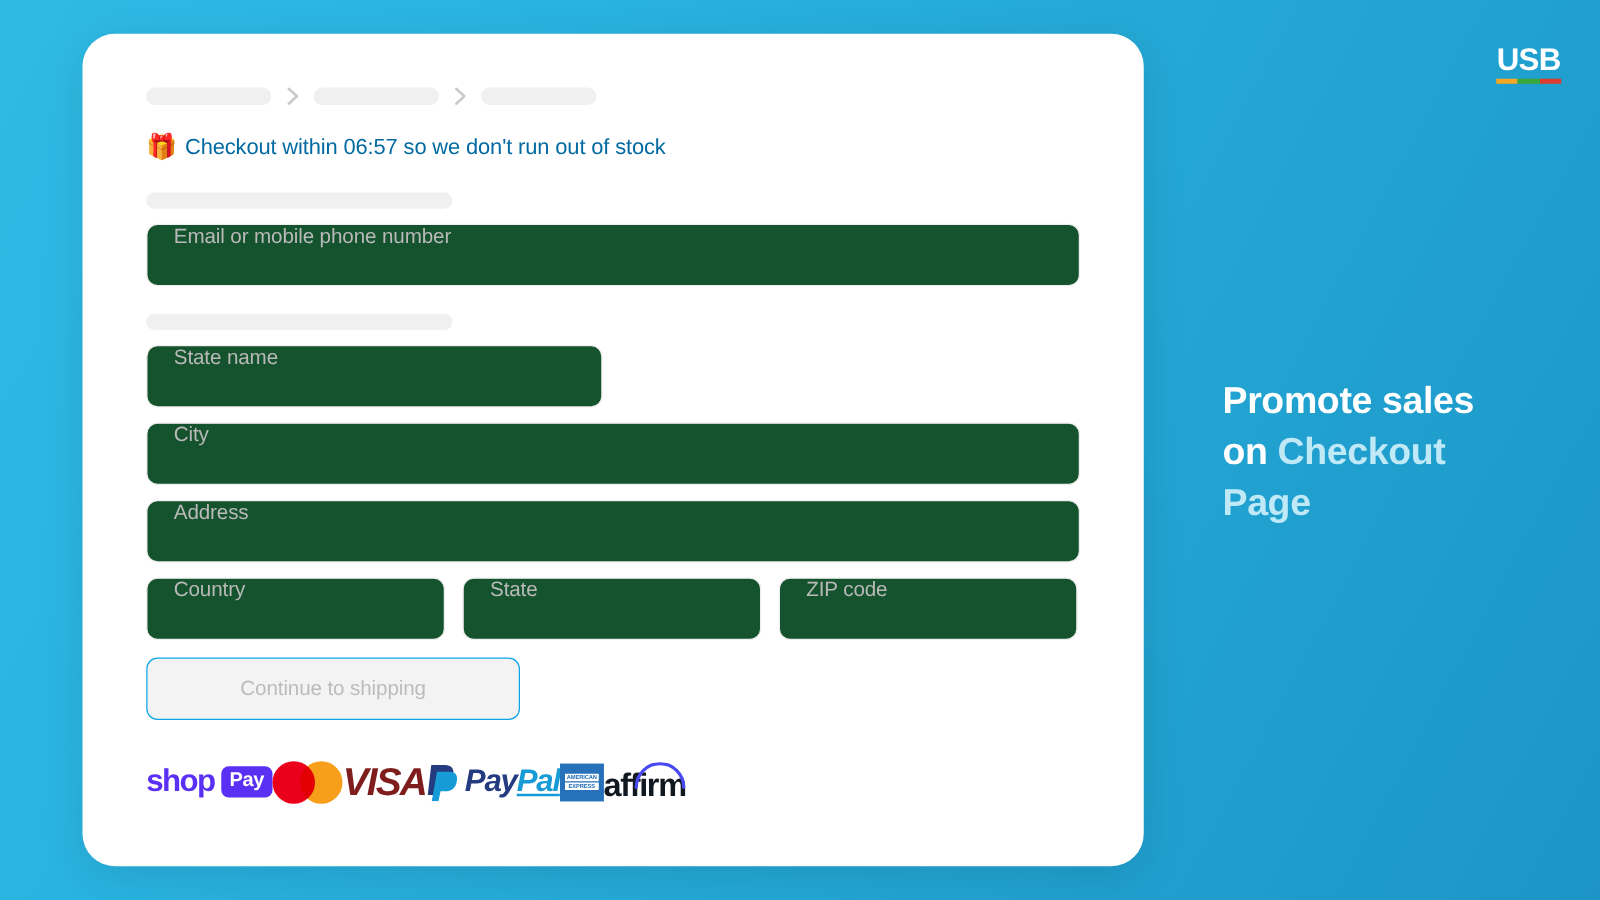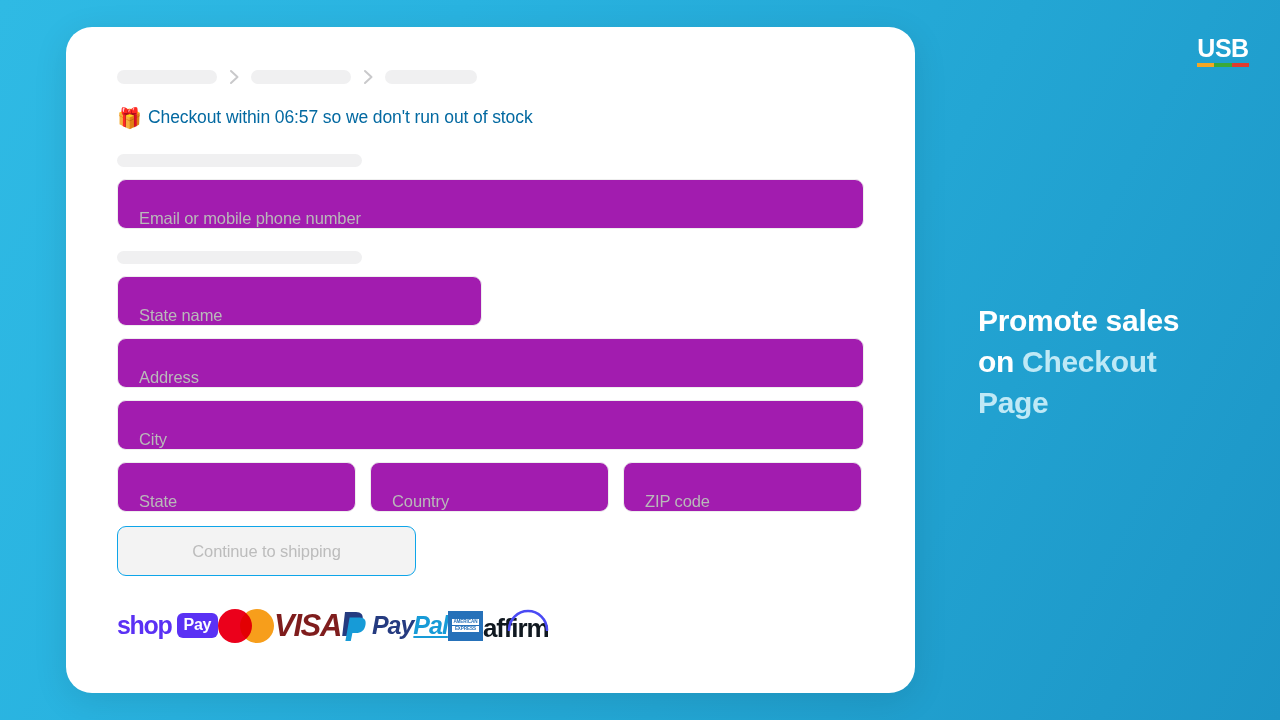--- a/index.html
+++ b/index.html
@@ -53,22 +53,22 @@
   #promo .txt {
     font-size:17.5px; color:#0369a1; letter-spacing:-0.1px;
     margin-left:3px;
   }
 
   
   #form { margin-top:26px; padding:0 51px; }
   .lbl { height:13px; border-radius:7px; background:#f0f0f1; width:245px; }
   .row { display:flex; gap:14px; }
   .fld {
-    background:#a21caf; border:1px solid #eeeeee; border-radius:9px;
-    height:50px; display:flex; align-items:flex-end; padding:0 21px;
+    background:#14532d; border:1px solid #eeeeee; border-radius:9px;
+    height:50px; display:flex; align-items:flex-start; padding:0 21px;
     font-size:16.5px; color:#b9b9b9; letter-spacing:-0.1px;
   }
   .fld.full { width:100%; }
   .mt22 { margin-top:22px; }
   .mt12 { margin-top:12px; }
 
   #btn-continue {
     margin-top:14px; width:299px; height:50px; border-radius:9px;
     background:#f3f3f3; border:1px solid #0ea5e9;
     display:flex; align-items:center; justify-content:center;
@@ -168,33 +168,33 @@
 
       <div class="lbl mt22"></div>
 
       <div class="row mt12">
         <div class="fld" style="width:365px">
           <span>State name</span>
         </div>
       </div>
 
       <div class="fld full mt12">
+        <span>City</span>
+      </div>
+
+      <div class="fld full mt12">
         <span>Address</span>
-      </div>
-
-      <div class="fld full mt12">
-        <span>City</span>
       </div>
 
       <div class="row mt12">
         <div class="fld" style="width:239px">
+          <span>Country</span>
+        </div>
+        <div class="fld" style="width:239px">
           <span>State</span>
-        </div>
-        <div class="fld" style="width:239px">
-          <span>Country</span>
         </div>
         <div class="fld" style="width:239px">
           <span>ZIP code</span>
         </div>
       </div>
 
       <div id="btn-continue">
         <span>Continue to shipping</span>
       </div>
     </div>

